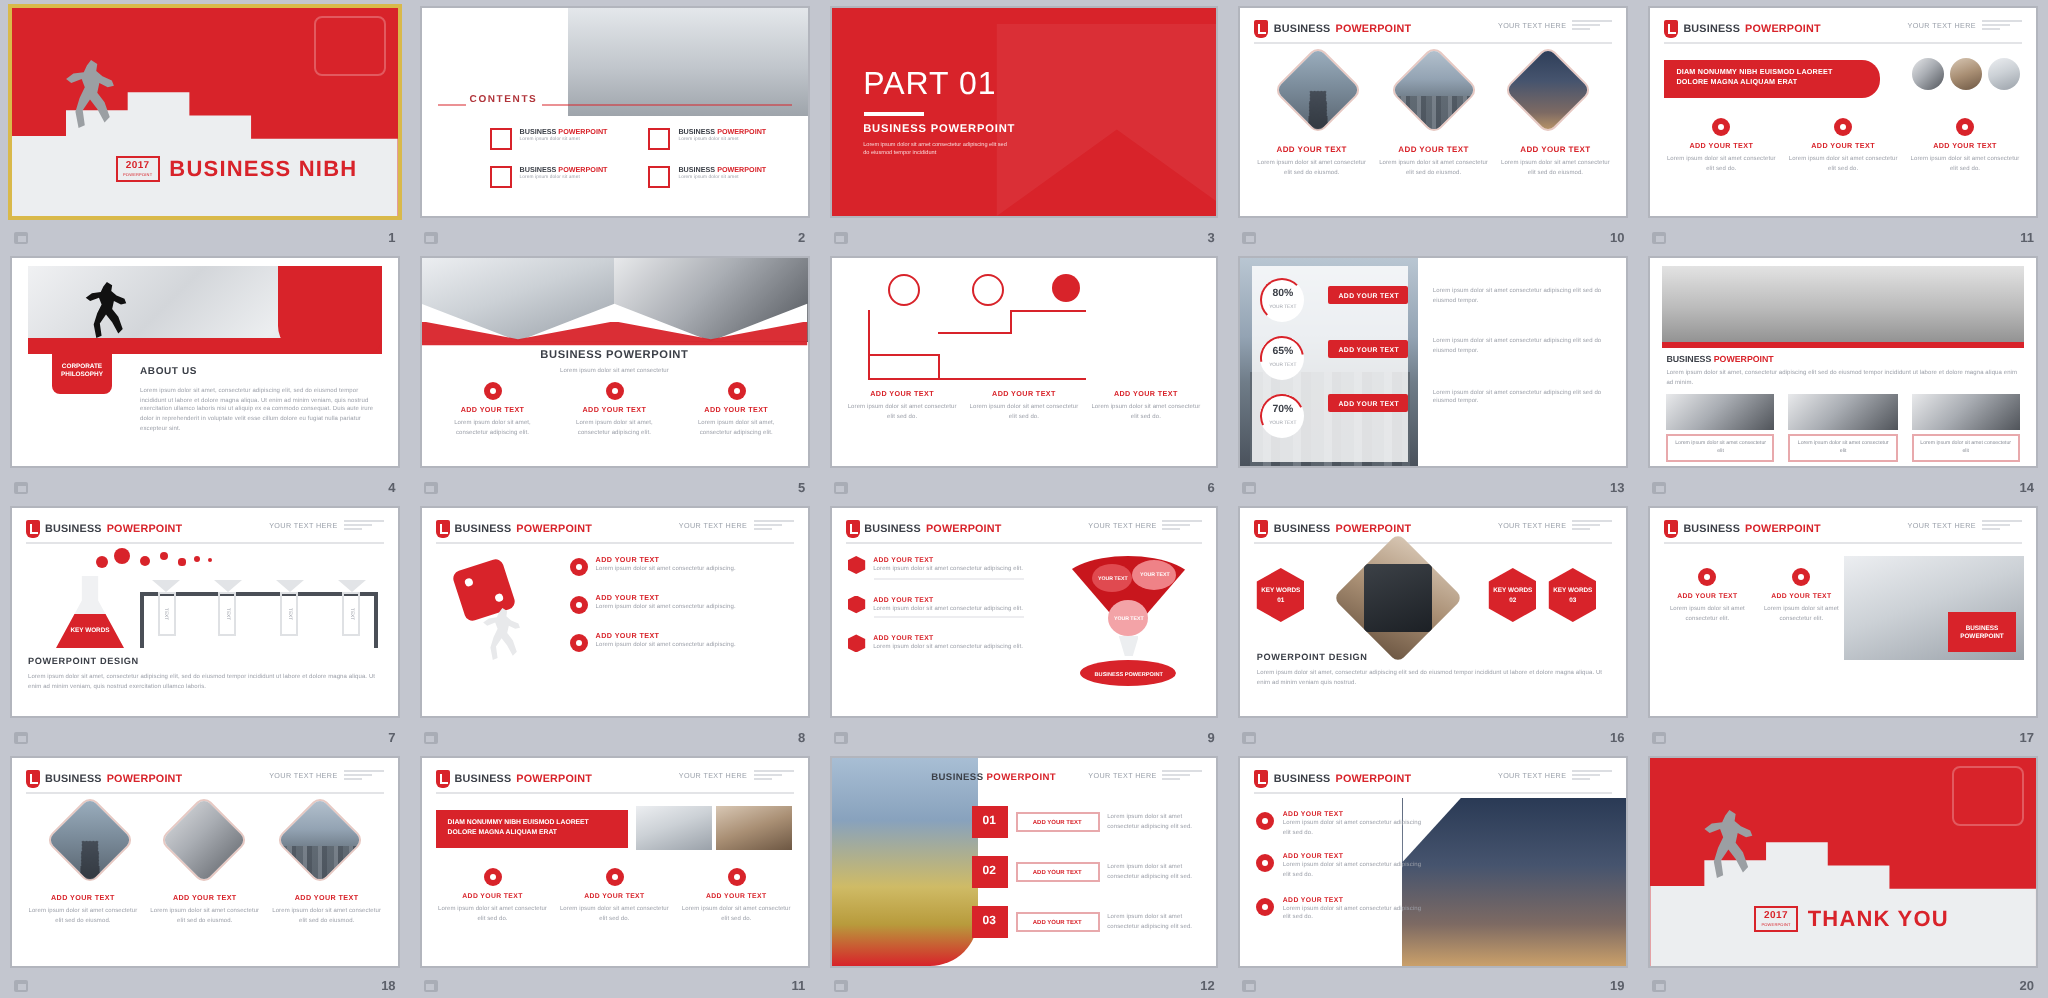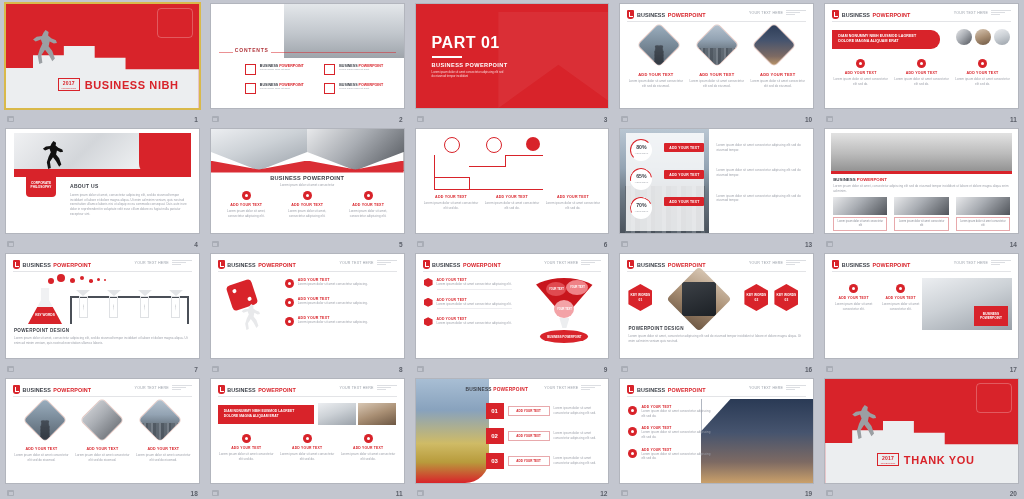--- a/index.html
+++ b/index.html
@@ -191,21 +191,21 @@
     <div class="cap">
         <i class="ic"></i>
         <span class="pg">2</span>
       </div>
   </div>
 
   <div class="cell">
     <div class="slide" style="background:#d8232a;">
       <div style="position:absolute;right:-10px;top:8px;width:120px;height:96px;background:rgba(255,255,255,.06);
         clip-path:polygon(0 0,100% 0,100% 100%,50% 55%,0 100%);"></div>
-      <div style="position:absolute;left:16px;top:30px;color:#fff;font-size:16px;font-weight:bold;letter-spacing:.5px;">PART 01</div>
+      <div style="position:absolute;left:16px;top:30px;color:#fff;font-size:16px;font-weight:normal;letter-spacing:.5px;">PART 01</div>
       <div style="position:absolute;left:16px;top:52px;width:30px;height:1.5px;background:#fff;"></div>
       <div style="position:absolute;left:16px;top:58px;color:#fff;font-size:5.6px;font-weight:bold;letter-spacing:.4px;">BUSINESS POWERPOINT</div>
       <div style="position:absolute;left:16px;top:66px;width:72px;color:rgba(255,255,255,.8);font-size:2.8px;line-height:1.5;">Lorem ipsum dolor sit amet consectetur adipiscing elit sed do eiusmod tempor incididunt</div>
     </div>
     <div class="cap">
         <i class="ic"></i>
         <span class="pg">3</span>
       </div>
   </div>
 

